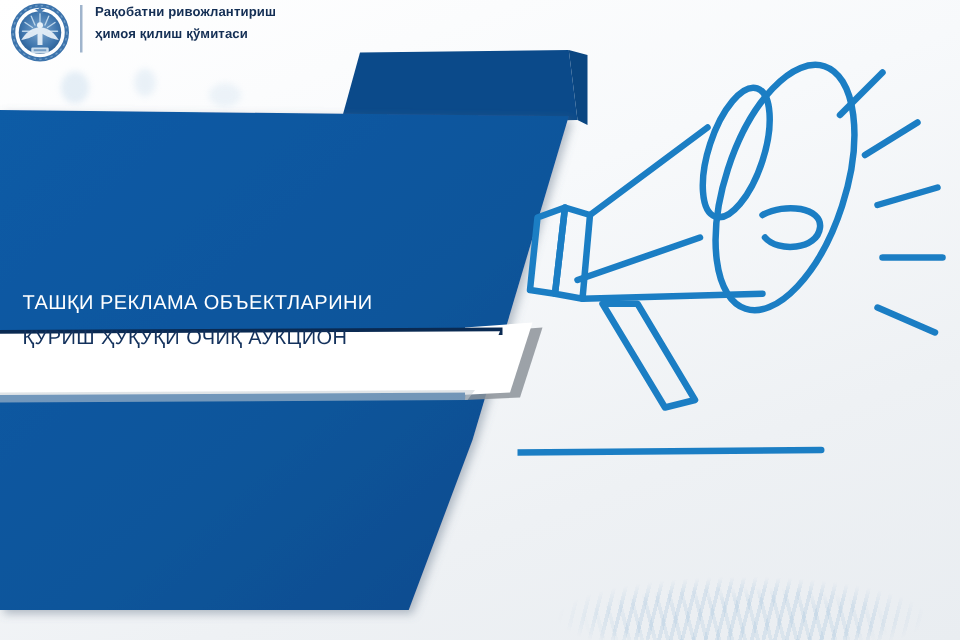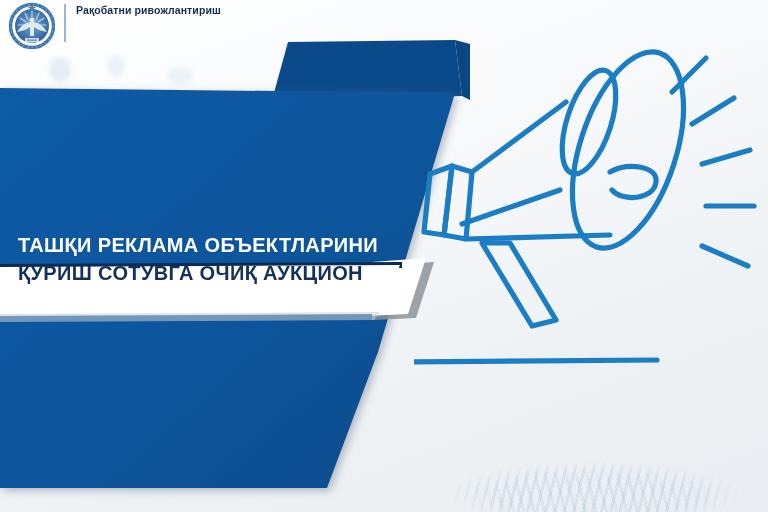--- a/index.html
+++ b/index.html
@@ -50,22 +50,22 @@
 
   
   .wedge{position:absolute;left:0;top:0;width:520px;height:180px;z-index:2;}
   .panel{position:absolute;left:0;top:0;width:520px;height:512px;z-index:3;}
 
   
   .mega{position:absolute;left:414px;top:24px;width:354px;height:350px;z-index:4;}
 
   
   .headline{position:absolute;left:0;top:228px;width:470px;height:96px;z-index:6;}
-  .hl-line{position:absolute;left:18px;white-space:nowrap;font-weight:700;
-           font-size:20px;letter-spacing:.35px;}
+  .hl-line{position:absolute;left:18px;white-space:nowrap;font-weight:400;
+           font-size:16px;letter-spacing:.35px;}
   .hl1{top:6px;color:#ffffff;}
   .hl2{top:34px;color:#13315c;}
   .hl3{top:60px;color:#13315c;}
   .hl-band{position:absolute;left:0;top:0;width:470px;height:96px;z-index:-1;}
 
   
   .caption{position:absolute;left:18px;top:500px;z-index:7;
            color:#13315c;font-size:11.5px;font-weight:700;white-space:nowrap;
            letter-spacing:.2px;}
 </style>
@@ -137,21 +137,21 @@
   <div class="headline">
     <svg class="hl-band" viewBox="0 0 470 96">
 
       <polygon points="0,36 402,34 402,40 0,42" fill="#0a2a52"></polygon>
 
       <polygon points="0,39 400,37 380,86 0,88" fill="#ffffff"></polygon>
 
       <polygon points="0,86 380,84 374,92 0,94" fill="#c6cdd4" opacity="0.55"></polygon>
     </svg>
     <div class="hl-line hl1">ТАШҚИ РЕКЛАМА ОБЪЕКТЛАРИНИ</div>
-    <div class="hl-line hl2">ҚУРИШ СОТУВГА ОЧИҚ АУКЦИОН</div>
+    <div class="hl-line hl2">ҚУРИШ ҲУҚУҚИ ОЧИҚ АУКЦИОН</div>
   </div>
 
   <div class="header">
 
     <div class="emblem">
       <svg viewBox="0 0 48 48">
         <defs>
           <radialGradient id="eg" cx="50%" cy="45%" r="60%">
             <stop offset="0%" stop-color="#7fa8cf"></stop>
             <stop offset="70%" stop-color="#3d74ac"></stop>
@@ -184,17 +184,18 @@
 
         <path d="M24,2.2 L25.1,5.0 L28.1,5.1 L25.7,6.9 L26.6,9.8 L24,8.1
                  L21.4,9.8 L22.3,6.9 L19.9,5.1 L22.9,5.0 Z" fill="#4b7fb4"></path>
       </svg>
     </div>
 
     <div class="hdr-divider"></div>
 
     <div>
       <div class="hdr-text">Рақобатни ривожлантириш</div>
+      <div class="hdr-text">ҳимоя қилиш қўмитаси</div>
     </div>
   </div>
 
 
 </div>
 
 </body></html>

